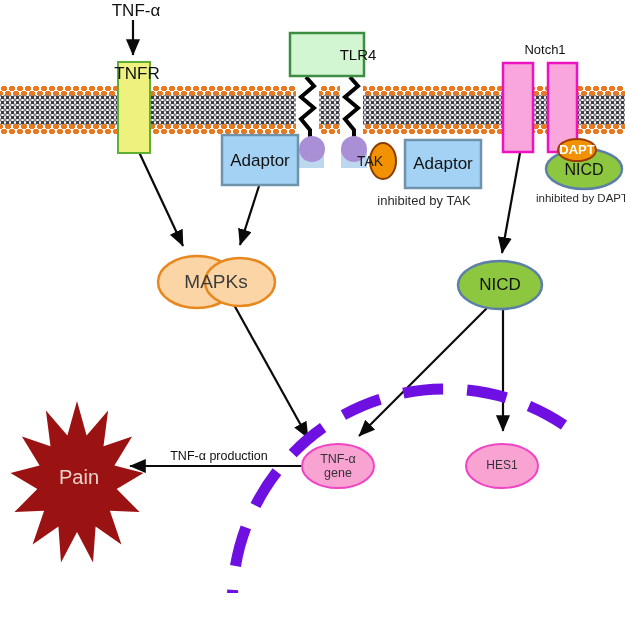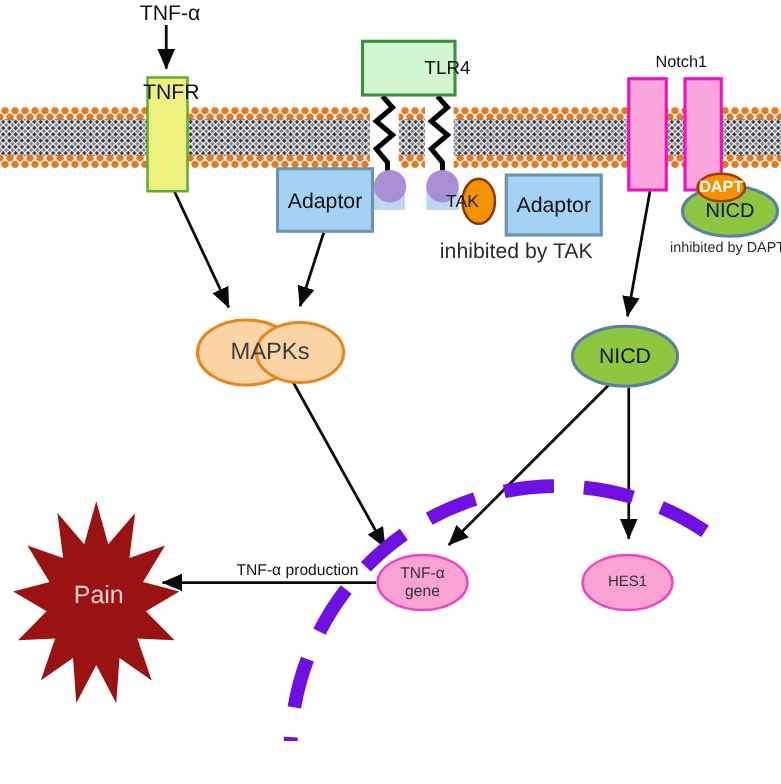--- a/index.html
+++ b/index.html
@@ -101,27 +101,27 @@
     <ellipse cx="577" cy="150" rx="19" ry="11" stroke-width="2" fill="#f29200" stroke="#a03b00"></ellipse>
   </svg>
 
   <div class="lbl" style="left:136px;top:11px;font-size:17px;">TNF-α</div>
   <div class="lbl" style="left:137px;top:74px;font-size:17px;text-align:right;">TNFR</div>
   <div class="lbl" style="left:327px;top:55px;font-size:15px;margin-left:31px;">TLR4</div>
   <div class="lbl" style="left:545px;top:50px;font-size:13px;">Notch1</div>
   <div class="lbl" style="left:260px;top:161px;font-size:17px;">Adaptor</div>
   <div class="lbl" style="left:443px;top:164px;font-size:17px;">Adaptor</div>
   <div class="lbl" style="left:370px;top:161px;font-size:14px;color:#1b1b1b;">TAK</div>
-  <div class="lbl" style="left:413px;top:201px;font-size:17px;color:#2b2b2b;">inhibited by TAK</div>
+  <div class="lbl" style="left:424px;top:201px;font-size:13px;color:#2b2b2b;">inhibited by TAK</div>
   <div class="lbl" style="left:584px;top:170px;font-size:16px;">NICD</div>
   <div class="lbl" style="left:577px;top:150px;font-size:13px;color:#fff;font-weight:bold;">DAPT</div>
   <div class="lbl" style="left:582px;top:199px;font-size:11.5px;color:#2b2b2b;">inhibited by DAPT</div>
   <div class="lbl" style="left:216px;top:282px;font-size:19px;color:#3c3c3c;">MAPKs</div>
   <div class="lbl" style="left:500px;top:285px;font-size:17px;">NICD</div>
   <div class="lbl" style="left:338px;top:466px;font-size:12.5px;color:#333;">
     <div>TNF-α</div>
     <div>gene</div>
   </div>
   <div class="lbl" style="left:502px;top:466px;font-size:12px;color:#333;">HES1</div>
-  <div class="lbl" style="left:219px;top:456px;font-size:12.5px;margin-left:19px;">TNF-α production</div>
+  <div class="lbl" style="left:219px;top:456px;font-size:12.5px;">TNF-α production</div>
   <div class="lbl" style="left:79px;top:477px;font-size:20px;color:#ecd4cd;">Pain</div>
 
 </div>
 
 </body></html>

